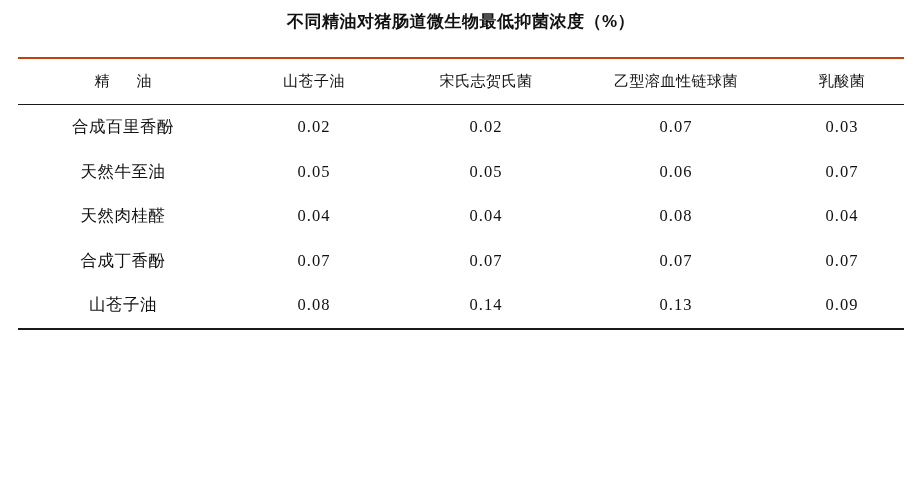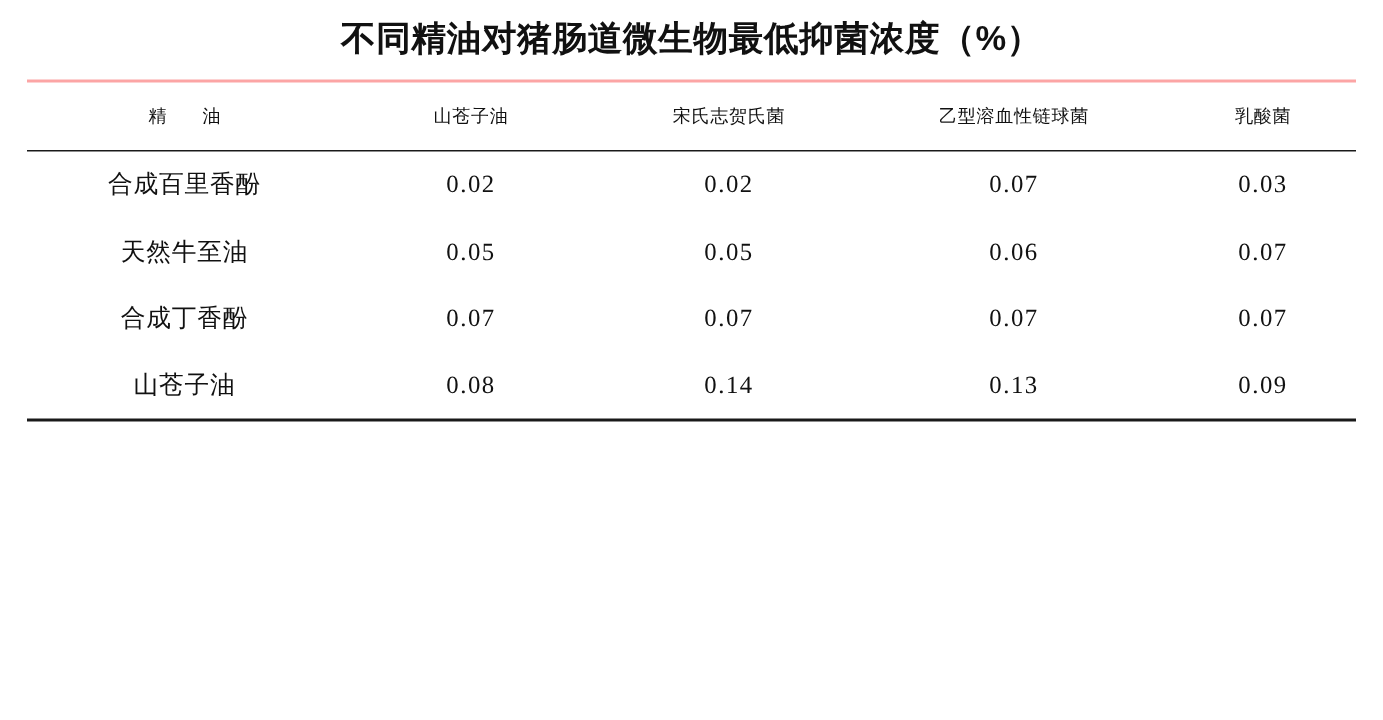--- a/index.html
+++ b/index.html
@@ -16,46 +16,46 @@
   }
   .page {
     width: 922px;
     height: 480px;
     box-sizing: border-box;
     padding: 0;
     position: relative;
   }
   .table-title {
     text-align: center;
-    font-size: 23px;
+    font-size: 17px;
     font-weight: bold;
     letter-spacing: 0.5px;
     padding-top: 10px;
-    padding-bottom: 12px;
+    padding-bottom: 24px;
     font-family: "Liberation Sans", "DejaVu Sans", sans-serif;
   }
   table.data-table {
     width: 886px;
     margin: 0 auto;
     border-collapse: collapse;
     table-layout: fixed;
   }
   table.data-table td,
   table.data-table th {
     padding: 0;
     margin: 0;
     font-weight: normal;
     text-align: center;
     vertical-align: middle;
   }
   .header-row td {
-    border-top: 2px solid #fca5a5;
+    border-top: 2px solid #c2410c;
     border-bottom: 1px solid #1a1a1a;
     height: 45px;
-    font-size: 12px;
+    font-size: 15px;
     font-family: "Liberation Sans", "DejaVu Sans", sans-serif;
     letter-spacing: 0.5px;
   }
   .header-row td.col-first {
     letter-spacing: 6px;
     text-indent: 6px;
   }
   .body-row td {
     height: 44.5px;
     font-size: 16px;
@@ -114,20 +114,27 @@
 
 
       <tr class="body-row">
         <td class="col-first">天然牛至油</td>
         <td class="num">0.05</td>
         <td class="num">0.05</td>
         <td class="num">0.06</td>
         <td class="num">0.07</td>
       </tr>
 
+      <tr class="body-row">
+        <td class="col-first">天然肉桂醛</td>
+        <td class="num">0.04</td>
+        <td class="num">0.04</td>
+        <td class="num">0.08</td>
+        <td class="num">0.04</td>
+      </tr>
 
 
       <tr class="body-row">
         <td class="col-first">合成丁香酚</td>
         <td class="num">0.07</td>
         <td class="num">0.07</td>
         <td class="num">0.07</td>
         <td class="num">0.07</td>
       </tr>
 

